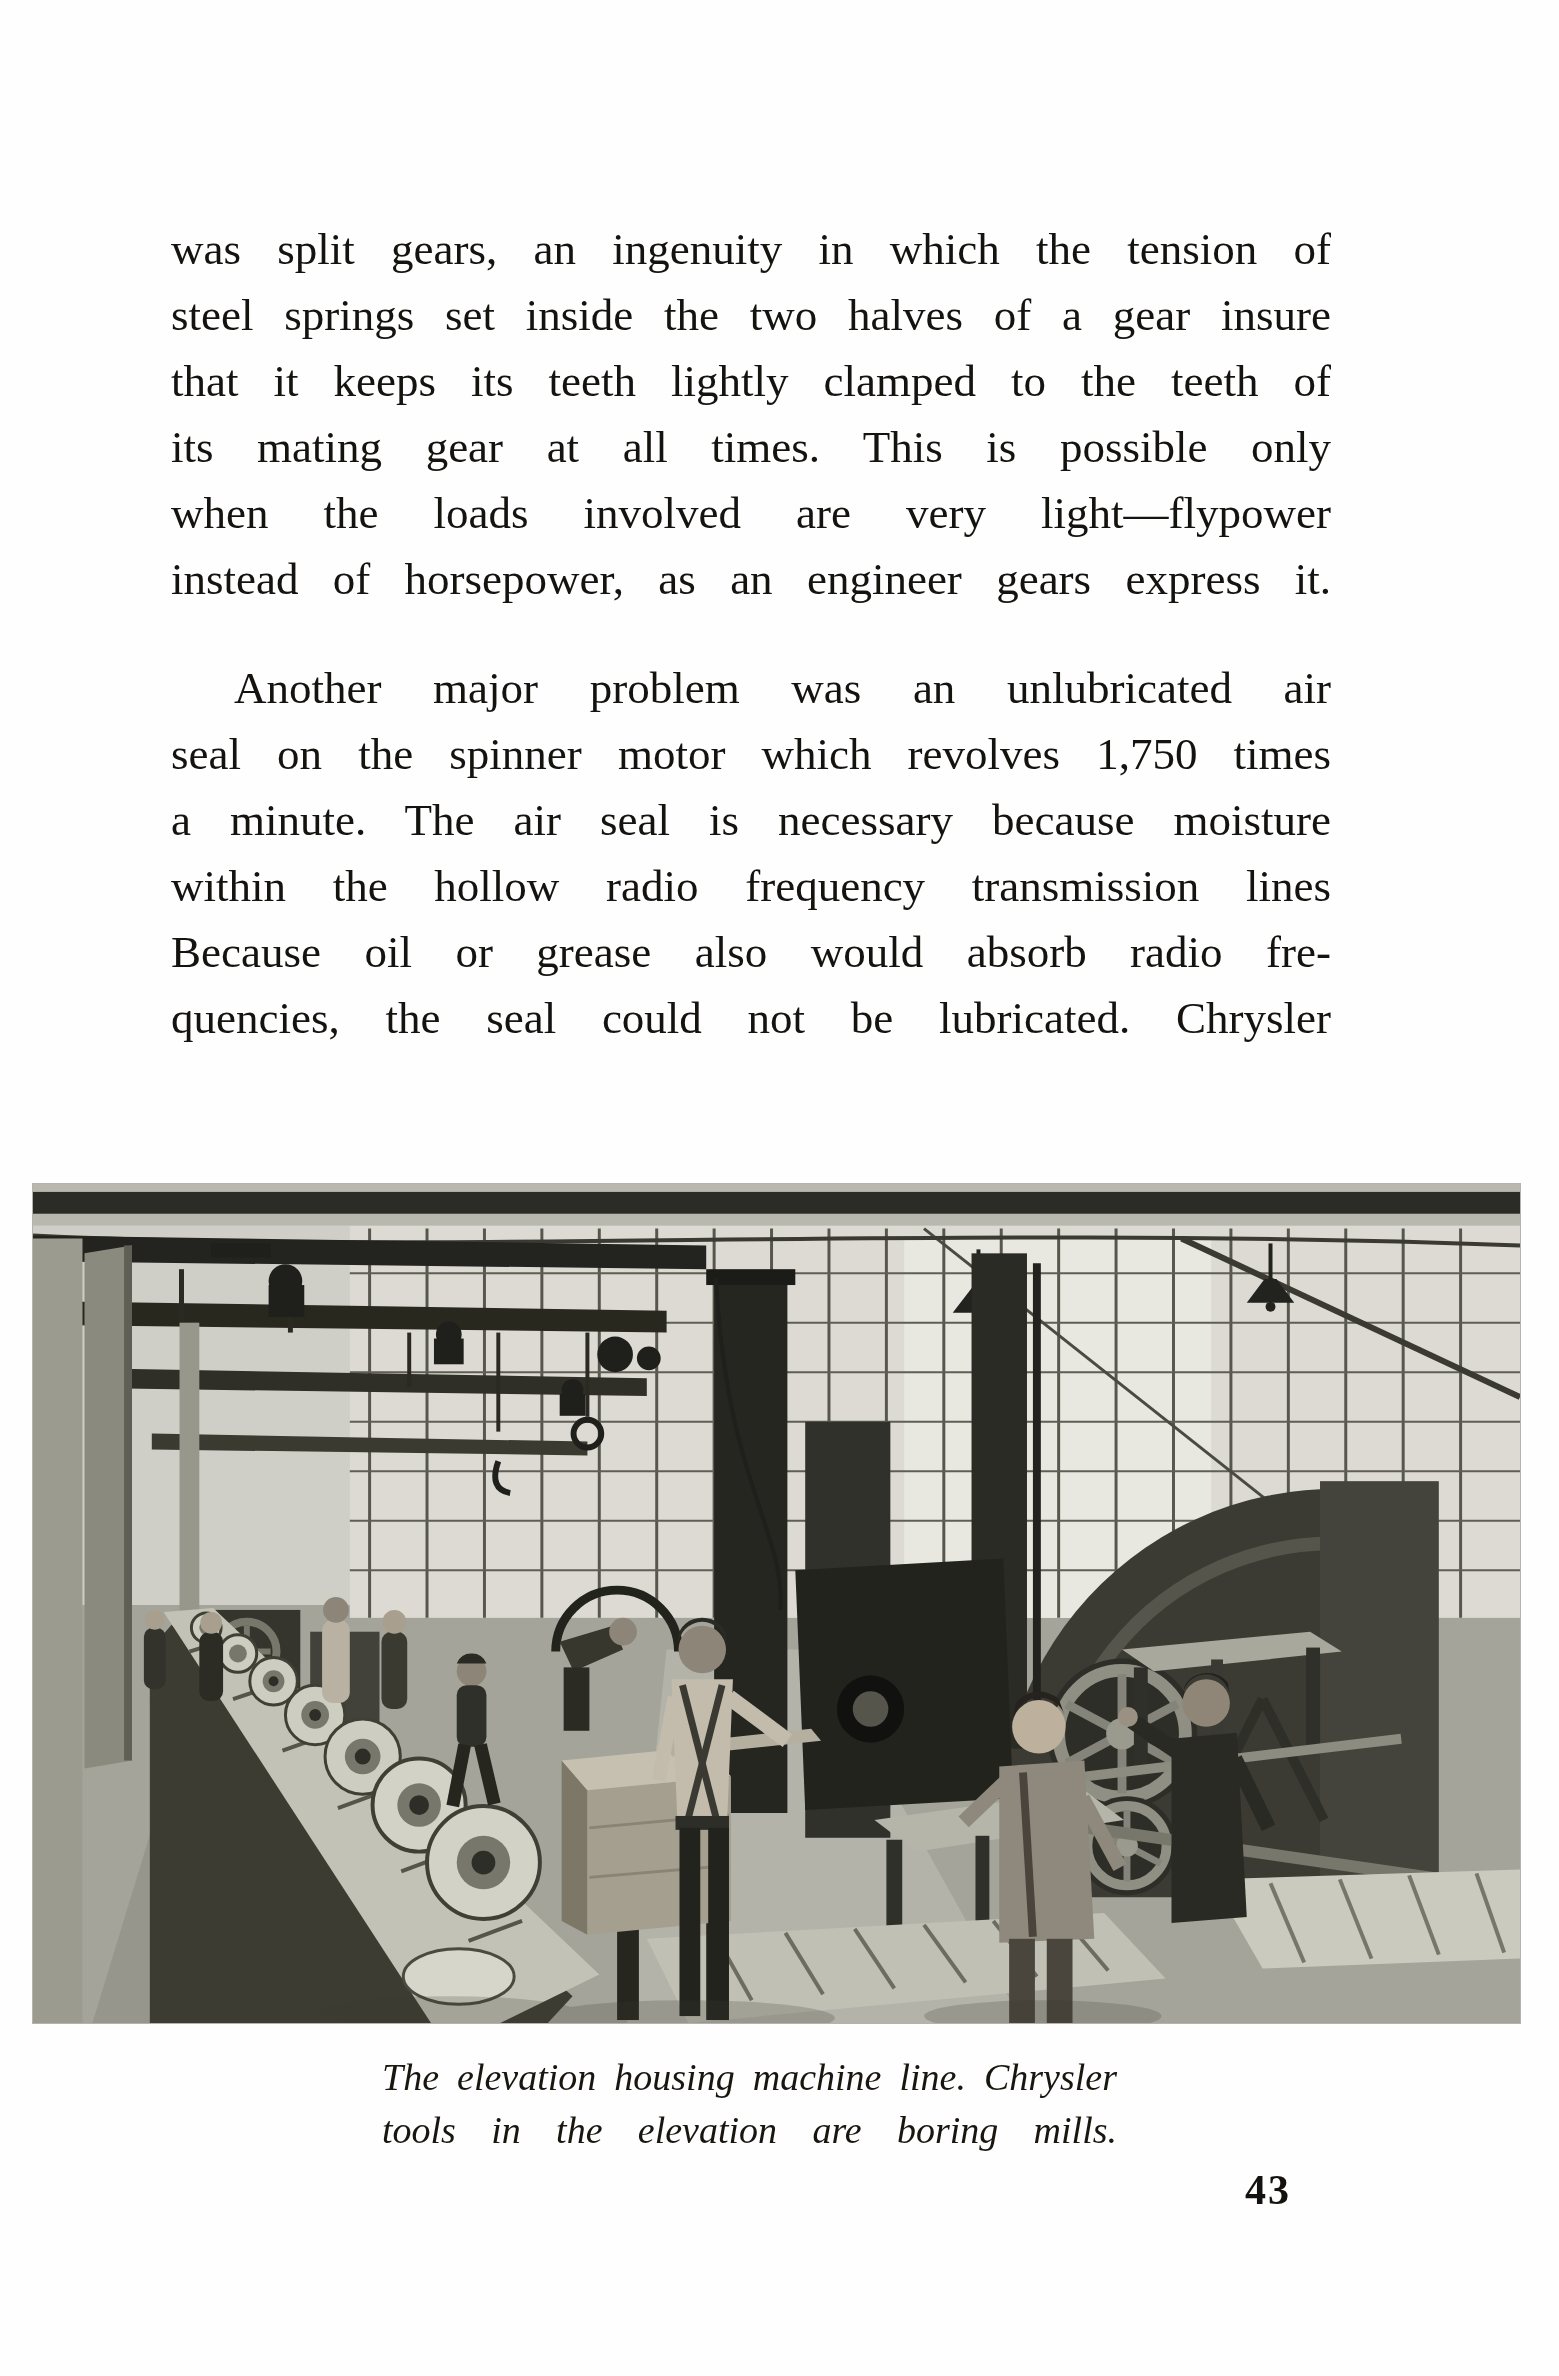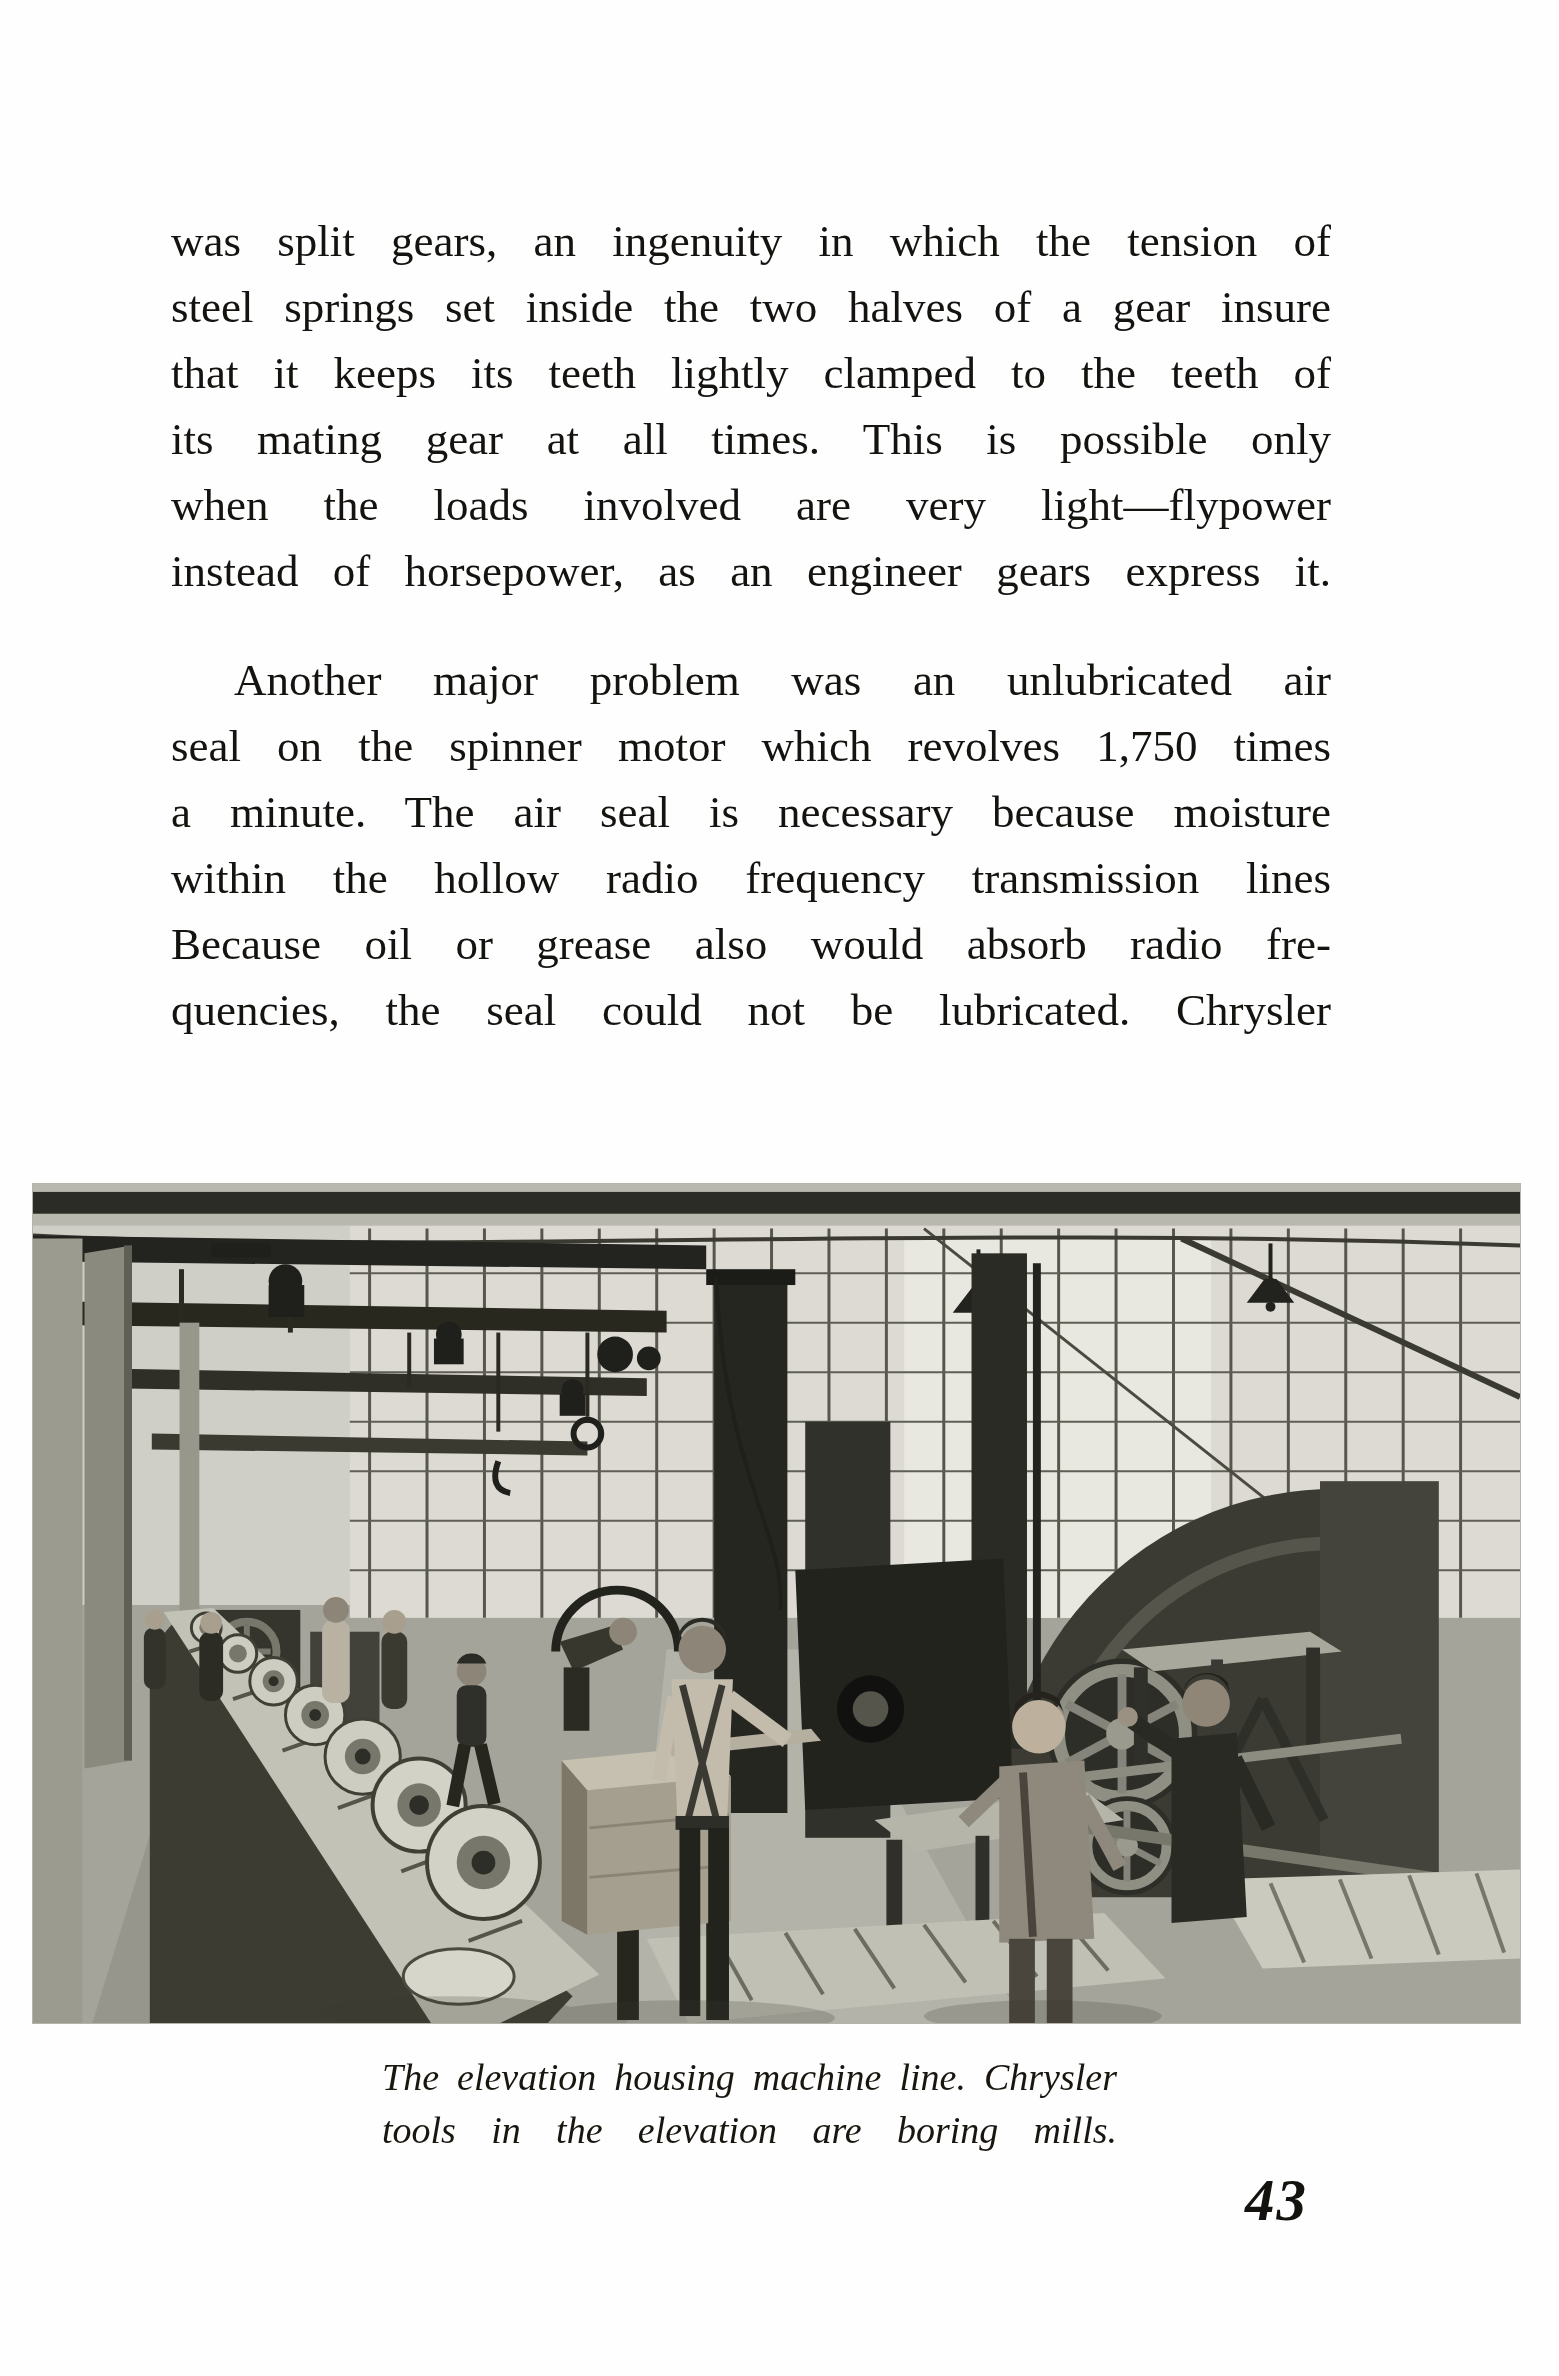--- a/index.html
+++ b/index.html
@@ -6,21 +6,21 @@
   .page{
     position:relative;
     width:1559px;height:2376px;
     background:#fefefe;
     font-family:"Liberation Serif","DejaVu Serif",serif;
     color:#161614;
     overflow:hidden;
   }
   .body-text{
     position:absolute;
-    left:171px;top:208px;width:1160px;
+    left:171px;top:216px;width:1160px;
     font-size:45px;line-height:66px;
   }
   .bline{
     text-align:justify;
     text-align-last:justify;
     white-space:normal;
     color:#15130f;
   }
   .bline.indent{ text-indent:63px;margin-top:43px; }
   .photo-frame{
@@ -37,24 +37,23 @@
     font-style:italic;
     color:#19160f;
   }
   .cap-line{
     text-align:justify;
     text-align-last:justify;
   }
   .page-number{
     position:absolute;
     left:1245px;top:2166px;
-    font-size:59px;font-weight:bold;
+    font-size:42px;font-weight:bold;
     color:#14120e;
     letter-spacing:2px;
-    font-style:italic;
   }
 </style>
 </head>
 <body>
 
 <div class="page">
 
   <div class="body-text">
     <div class="bline">was split gears, an ingenuity in which the tension of</div>
     <div class="bline">steel springs set inside the two halves of a gear insure</div>

